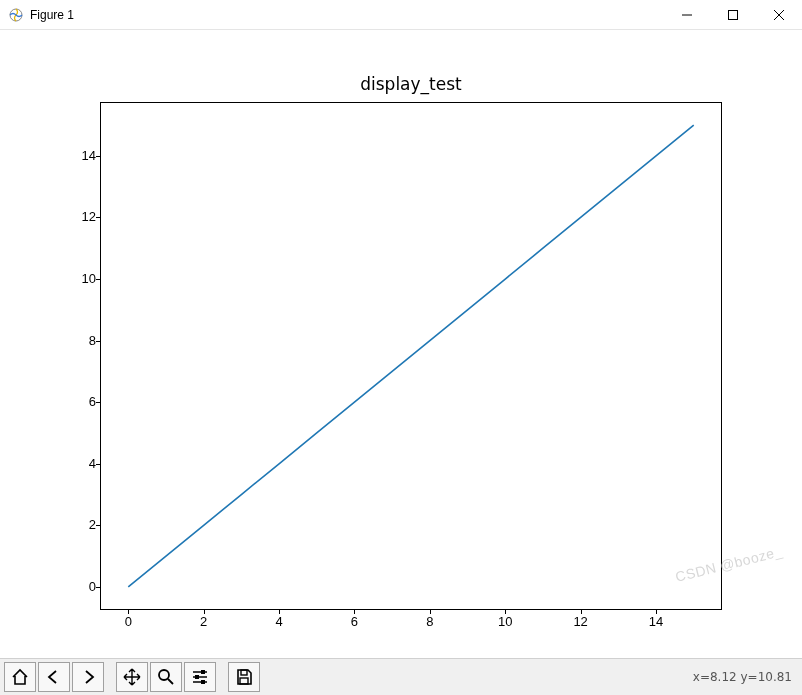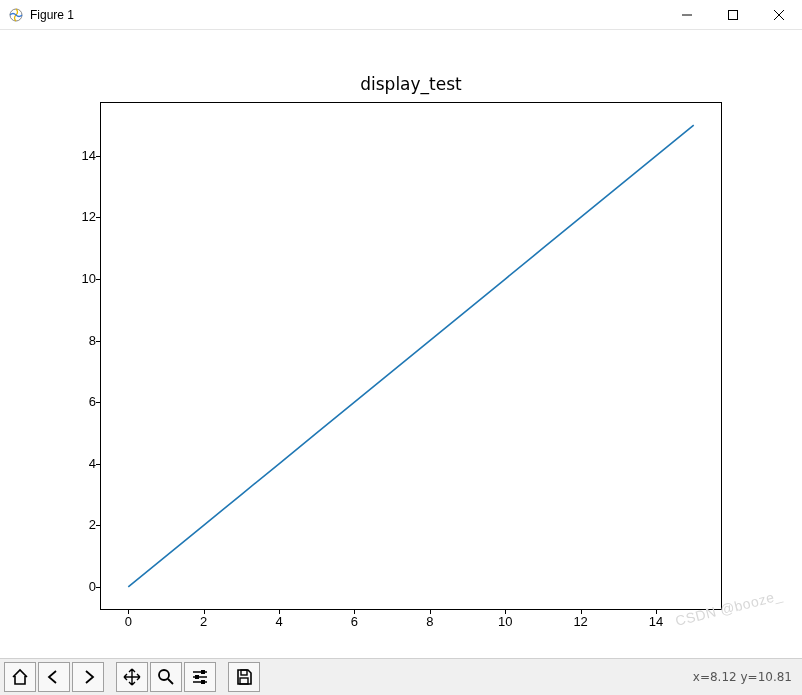--- a/index.html
+++ b/index.html
@@ -12,21 +12,21 @@
   .winbtn { width:46px; height:30px; display:flex; align-items:center; justify-content:center; }
   .winbtn svg { stroke:#000; }
   .canvas-area { flex:1; position:relative; background:#fff;text-decoration:underline; }
   .plot-frame { position:absolute; left:100px; top:72px; width:622px; height:508px; border:1px solid #000; }
   .chart-title { position:absolute; left:100px; top:44px; width:622px; text-align:center; font-size:17px; color:#000; font-family: "DejaVu Sans", Arial, sans-serif; }
   .tick-y { position:absolute; right:706px; width:40px; text-align:right; font-size:13px; color:#000; }
   .tick-y-mark { position:absolute; left:96px; width:4px; height:1px; background:#000; }
   .tick-x { position:absolute; top:584px; width:30px; text-align:center; font-size:13px; color:#000; transform:translateX(-50%); }
   .tick-x-mark { position:absolute; top:580px; width:1px; height:4px; background:#000; }
   .line-svg { position:absolute; left:100px; top:72px; width:622px; height:508px; }
-  .toolbar { height:37px; background:#f0f0f0; border-top:1px solid #d0d0d0; display:flex; align-items:center; padding:0 4px; }
+  .toolbar { height:37px; background:#f0f0f0; border-top:1px solid #d0d0d0; display:flex; align-items:center; padding:0 4px;margin-top:44px; }
   .tbtn { width:32px; height:30px; border:1px solid #a0a0a0; background:#f8f8f8; margin-right:2px; display:flex; align-items:center; justify-content:center; }
   .tbtn svg { display:block; }
   .tgap { width:10px; }
   .coord { margin-left:auto; font-size:12px; color:#555; padding-right:6px; font-family: "DejaVu Sans", Arial, sans-serif; }
   .watermark { position:absolute; right:18px; bottom:42px; font-size:14px; color:#d8d8d8; transform:rotate(-14deg); pointer-events:none; letter-spacing:0.5px; }
 </style>
 </head>
 <body>
 
 <div class="window">

